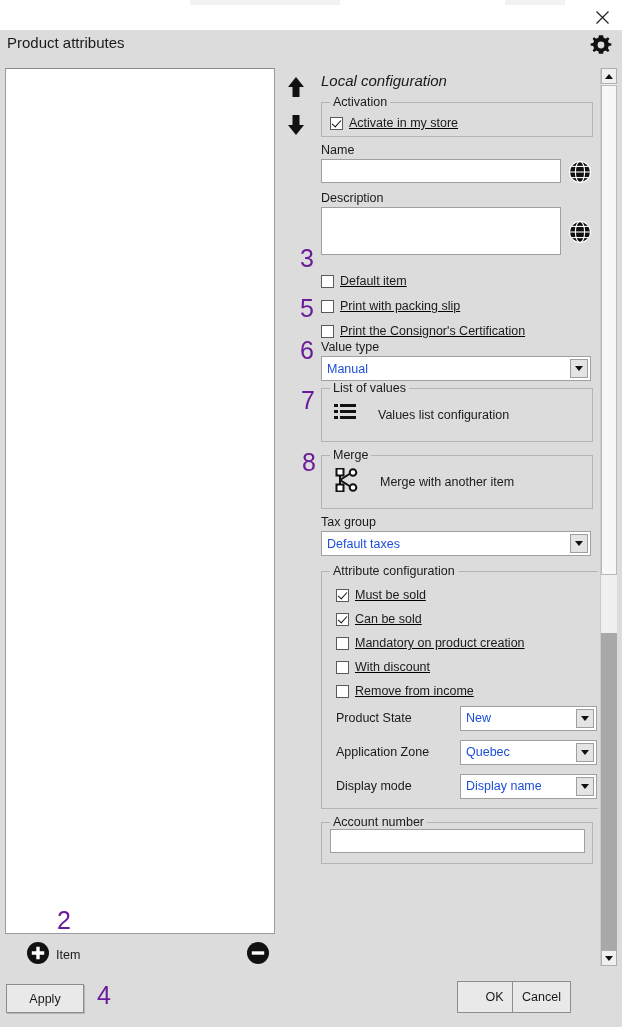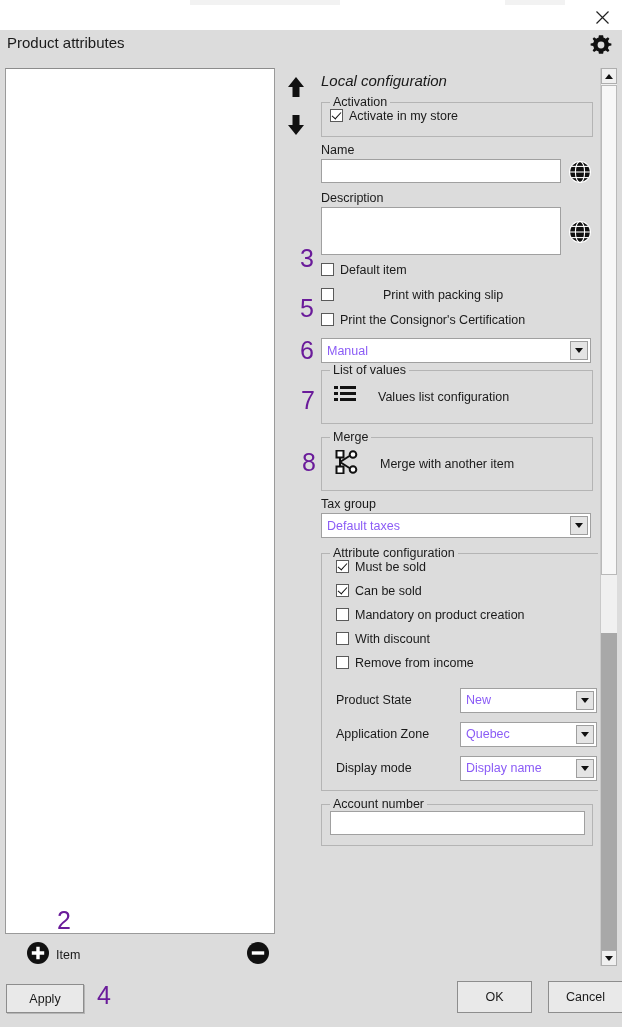--- a/index.html
+++ b/index.html
@@ -120,22 +120,22 @@
     font-family: "Liberation Sans", sans-serif;
     font-size: 12.5px; color: #1a1a1a;
     padding: 2px 4px;
   }
 
   .globe {
     position: absolute; width: 24px; height: 24px; cursor: pointer;
   }
 
   .cbrow {
-    display: flex; align-items: flex-start;
-    height: 21px; margin-left: 5px;
+    display: flex; align-items: flex-end;
+    height: 21px; margin-left: 5px; text-decoration: underline;
   }
   .cbrow.ind { margin-left: 8px; }
   .cbox {
     width: 13px; height: 13px;
     background: #ffffff;
     border: 1px solid #5a5a5a;
     position: relative;
     flex: none;
     cursor: pointer;
   }
@@ -151,21 +151,21 @@
   .combo {
     position: relative;
     width: 270px; height: 25px;
     background: #ffffff;
     border: 1px solid #a0a0a0;
     margin-left: 5px;
     display: flex; align-items: center;
     cursor: pointer;
   }
   .combo .val {
-    font-size: 12.5px; color: #8b5cf6; padding-left: 5px;
+    font-size: 12.5px; color: #1d4ed8; padding-left: 5px;
     white-space: nowrap; overflow: hidden;
   }
   .combo .arrow {
     position: absolute; right: 2px; top: 2px;
     width: 18px; height: 19px;
     background: #e4e4e4;
     border: 1px solid #9e9e9e;
     display: flex; align-items: center; justify-content: center;
   }
   .tri-dn {
@@ -239,22 +239,22 @@
   .apply-btn {
     position: absolute; left: 6px; top: 984px;
     width: 78px; height: 29px;
     box-shadow: 1px 1px 0 #b5b5b5;
   }
   .ok-btn {
     position: absolute; left: 457px; top: 981px;
     width: 75px; height: 32px;
   }
   .cancel-btn {
-    position: absolute; left: 548px; top: 981px;
-    width: 75px; height: 32px;
+    position: absolute; left: 512px; top: 981px;
+    width: 59px; height: 32px;
   }
 
   
   .anno {
     position: absolute;
     color: #6a1b9a;
     font-size: 25px;
     font-family: "Liberation Sans", sans-serif;
     line-height: 1;
     pointer-events: none;
@@ -351,30 +351,31 @@
             </g>
           </svg>
         </span>
       </div>
 
       <div style="margin-top:4px;">
         <div class="cbrow" style="height:25px;">
           <span class="cbox"></span>
           <span class="cblabel">Default item</span>
         </div>
-        <div class="cbrow" style="height:25px;gap:43px;">
+        <div class="cbrow" style="height:25px;">
           <span class="cbox"></span>
           <span class="cblabel">Print with packing slip</span>
         </div>
         <div class="cbrow" style="height:25px;">
           <span class="cbox"></span>
           <span class="cblabel">Print the Consignor's Certification</span>
         </div>
       </div>
 
+      <div class="fieldlabel" style="margin-top:2px;">Value type</div>
       <div class="combo">
         <span class="val">Manual</span>
         <span class="arrow">
             <i class="tri-dn"></i>
           </span>
       </div>
 
       <fieldset class="fieldset" style="margin-left:5px;width:272px;">
         <legend>List of values</legend>
         <div class="iconrow">

